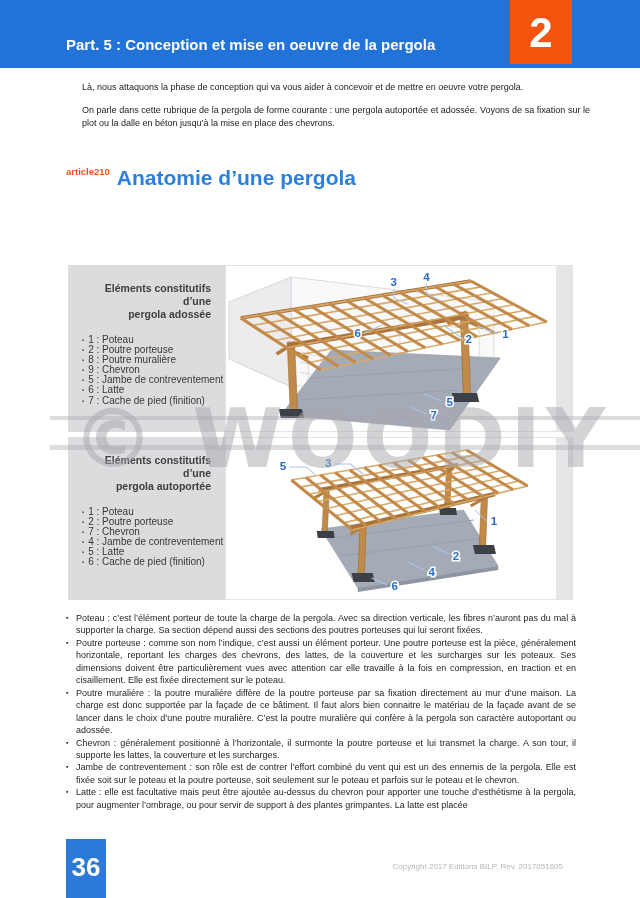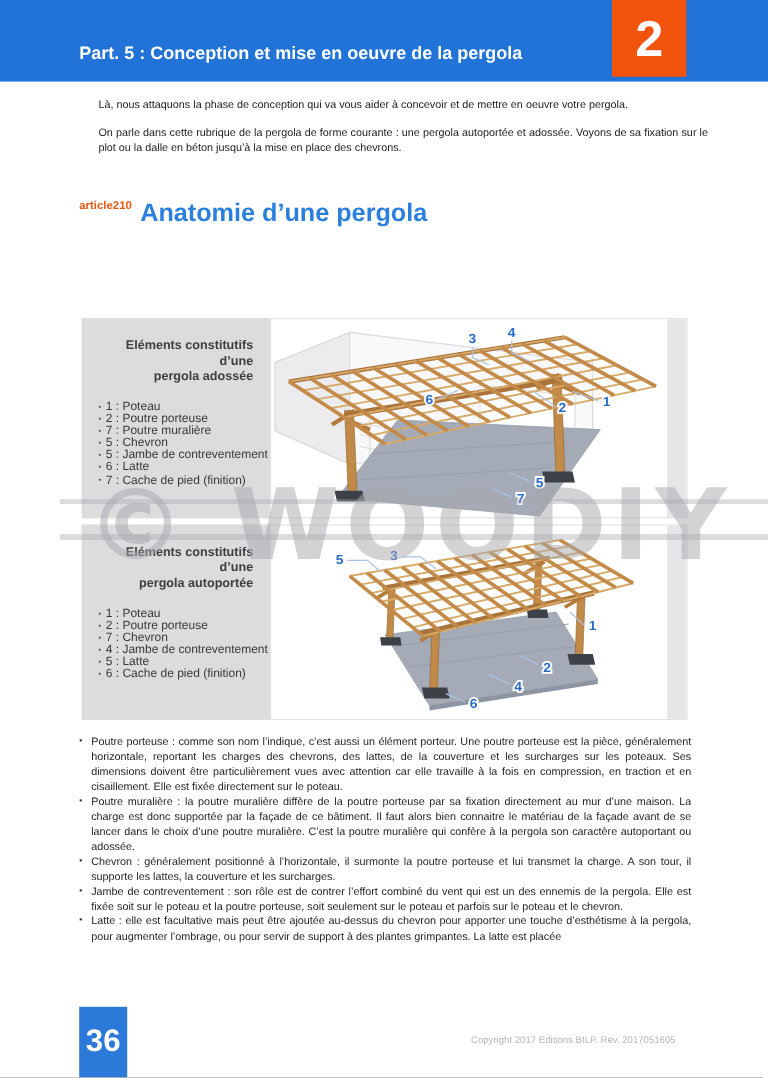--- a/index.html
+++ b/index.html
@@ -76,22 +76,22 @@
 
   <section class="figure fig1">
     <aside class="panel">
       <div class="panel-title">
         <span style="display:block">Eléments constitutifs d’une</span>
         <span style="display:block">pergola adossée</span>
       </div>
       <ul class="panel-list">
         <li>1 : Poteau</li>
         <li>2 : Poutre porteuse</li>
-        <li>7 : Poutre muralière</li>
-        <li>5 : Chevron</li>
+        <li>8 : Poutre muralière</li>
+        <li>9 : Chevron</li>
         <li>5 : Jambe de contreventement</li>
         <li>6 : Latte</li>
         <li>7 : Cache de pied (finition)</li>
       </ul>
     </aside>
     <div class="illus">
       <svg viewBox="0 0 328 165" preserveAspectRatio="none">
 
         <g>
           <polygon points="3,36 62,11 62,121 3,93" fill="#ececef" stroke="#d8d8db" stroke-width="1"></polygon>
@@ -267,20 +267,21 @@
     </div>
   </section>
 
   <div class="watermark">
     <div class="wm-line wm-line1"></div>
     <div class="wm-line wm-line2"></div>
     <div class="wm-text">© WOODIY</div>
   </div>
 
   <ul class="defs">
+    <li>Poteau : c’est l’élément porteur de toute la charge de la pergola. Avec sa direction verticale, les fibres n’auront pas du mal à supporter la charge. Sa section dépend aussi des sections des poutres porteuses qui lui seront fixées.</li>
     <li>Poutre porteuse : comme son nom l’indique, c’est aussi un élément porteur. Une poutre porteuse est la pièce, généralement horizontale, reportant les charges des chevrons, des lattes, de la couverture et les surcharges sur les poteaux. Ses dimensions doivent être particulièrement vues avec attention car elle travaille à la fois en compression, en traction et en cisaillement. Elle est fixée directement sur le poteau.</li>
     <li>Poutre muralière : la poutre muralière diffère de la poutre porteuse par sa fixation directement au mur d’une maison. La charge est donc supportée par la façade de ce bâtiment. Il faut alors bien connaitre le matériau de la façade avant de se lancer dans le choix d’une poutre muralière. C’est la poutre muralière qui confère à la pergola son caractère autoportant ou adossée.</li>
     <li>Chevron : généralement positionné à l’horizontale, il surmonte la poutre porteuse et lui transmet la charge. A son tour, il supporte les lattes, la couverture et les surcharges.</li>
     <li>Jambe de contreventement : son rôle est de contrer l’effort combiné du vent qui est un des ennemis de la pergola. Elle est fixée soit sur le poteau et la poutre porteuse, soit seulement sur le poteau et parfois sur le poteau et le chevron.</li>
     <li>Latte : elle est facultative mais peut être ajoutée au-dessus du chevron pour apporter une touche d’esthétisme à la pergola, pour augmenter l’ombrage, ou pour servir de support à des plantes grimpantes. La latte est placée</li>
   </ul>
 
   <div class="pagenum">36</div>
   <div class="copyright">Copyright 2017 Editions BILP. Rev. 2017051605</div>
 

